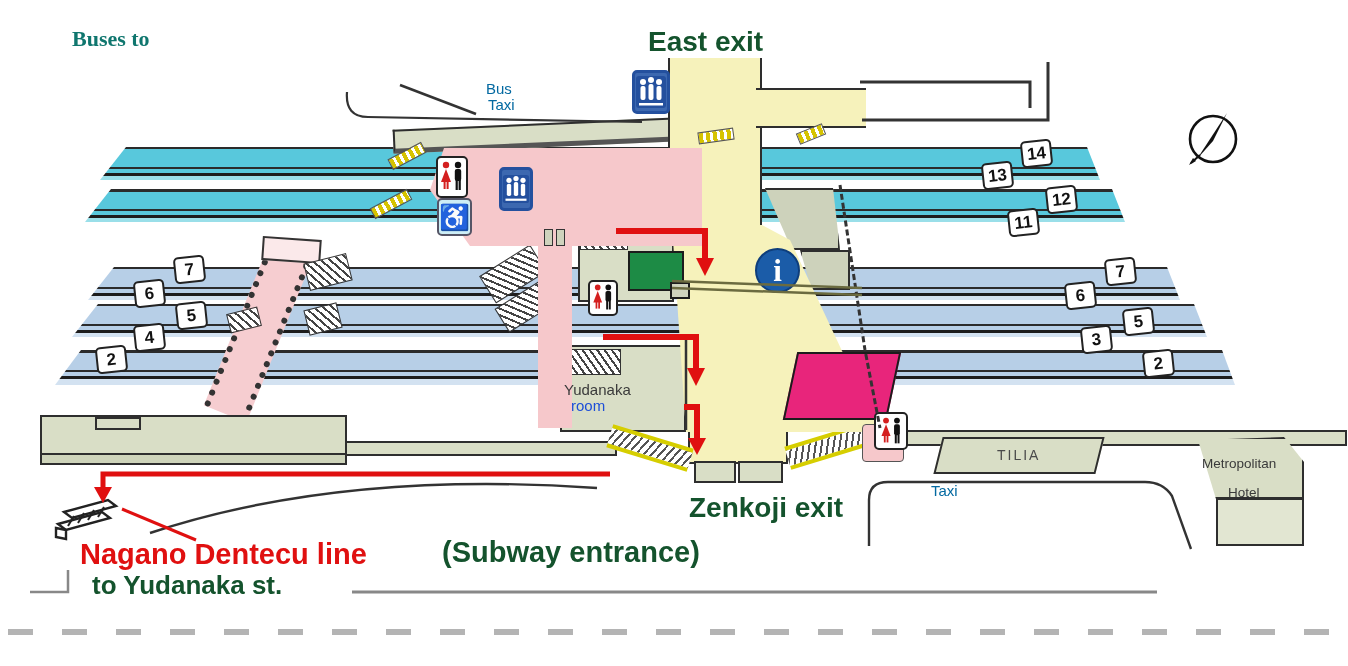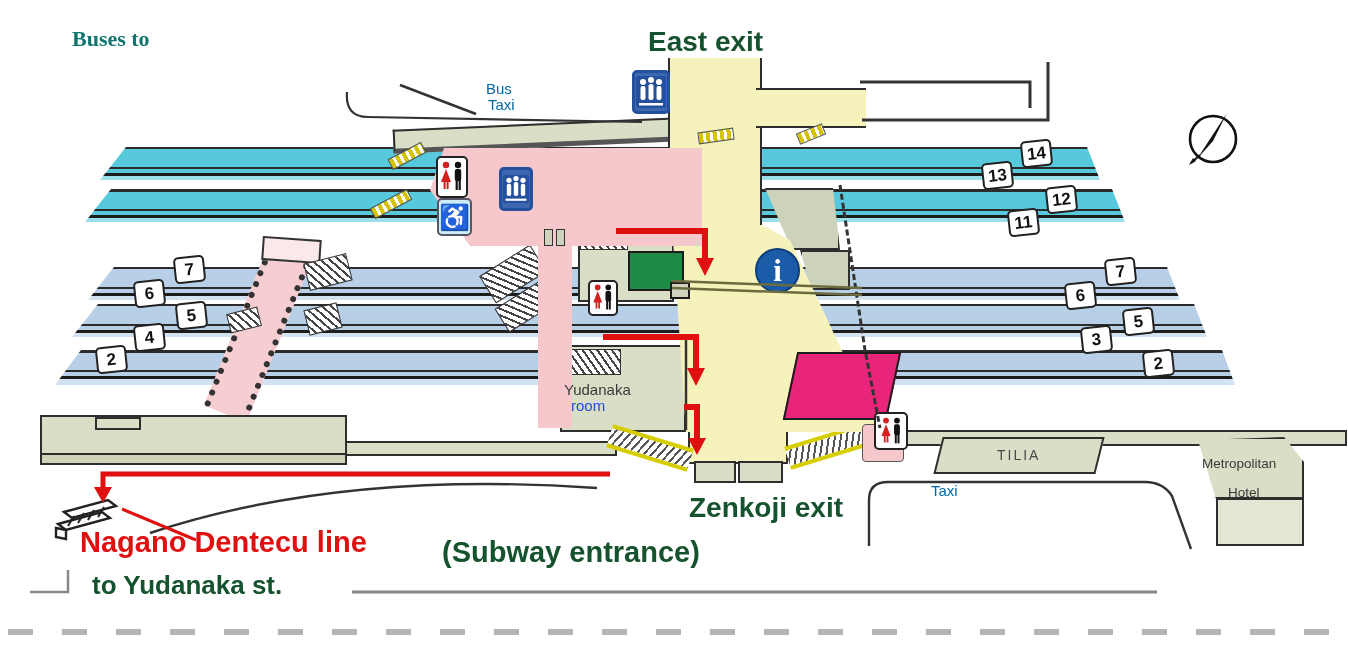--- a/index.html
+++ b/index.html
@@ -275,18 +275,18 @@
 
   <div class="lbl" style="left:564px;top:381px;font-size:15px;color:#3a3a3a;">Yudanaka</div>
   <div class="lbl" style="left:571px;top:397px;font-size:15px;color:#1d4ed8;text-align:center;">room</div>
 
   <div class="lbl" style="left:997px;top:447px;font-size:14px;color:#4a4a4a;letter-spacing:2px;">TILIA</div>
   <div class="lbl gray-sm" style="left:931px;top:482px;">Taxi</div>
 
   <div class="lbl" style="left:1228px;top:441px;font-size:13.5px;color:#3a3a3a;margin-top:44px;">Hotel</div>
   <div class="lbl" style="left:1202px;top:456px;font-size:13.5px;color:#3a3a3a;">Metropolitan</div>
 
-  <div class="lbl bigb" style="left:80px;top:526px;font-size:29px;color:#e01010;">Nagano Dentecu line</div>
+  <div class="lbl bigb" style="left:80px;top:538px;font-size:29px;color:#e01010;">Nagano Dentecu line</div>
   <div class="lbl bigb" style="left:442px;top:536px;font-size:29px;">(Subway entrance)</div>
   <div class="lbl bigb" style="left:92px;top:570px;font-size:26px;">to Yudanaka st.</div>
 
   <div id="dash-line"></div>
 </div>
 
 </body></html>

